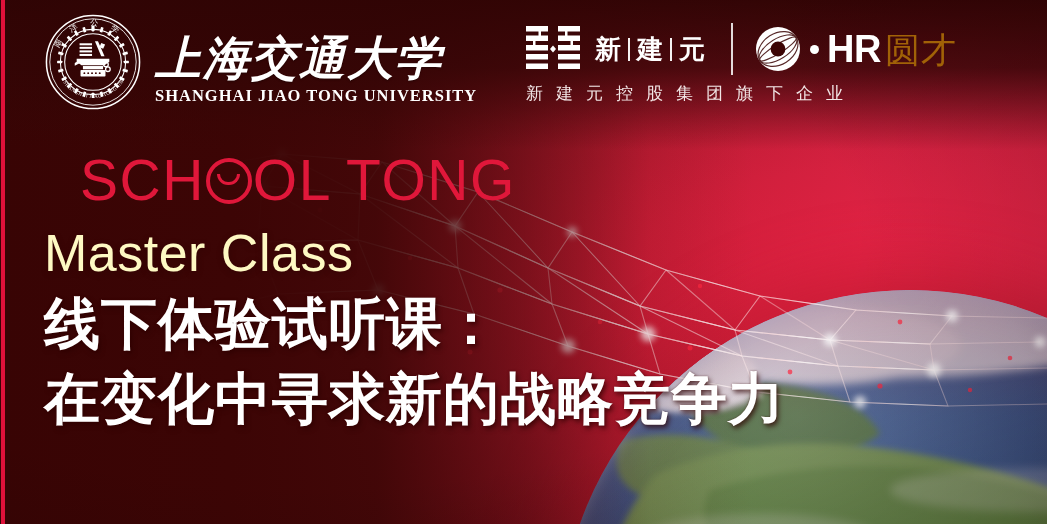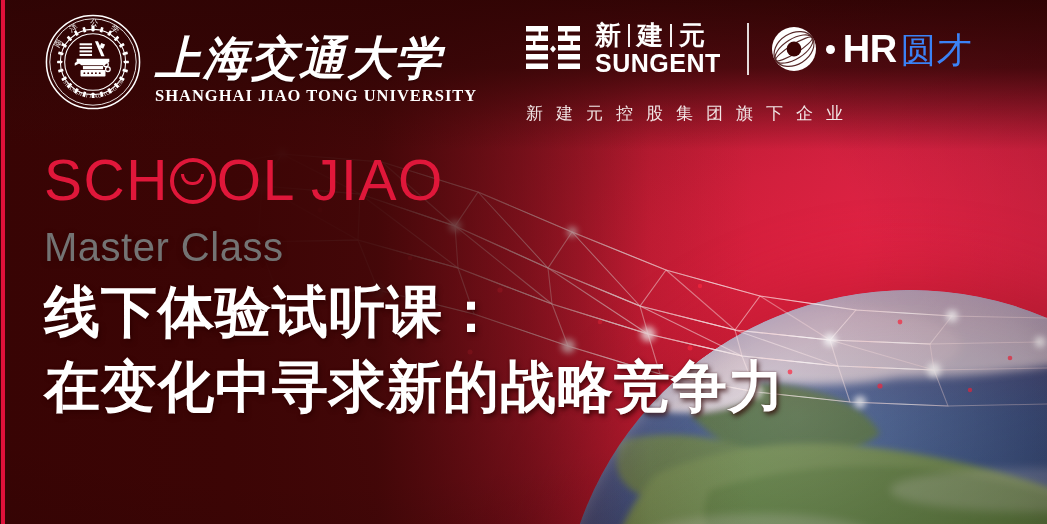--- a/index.html
+++ b/index.html
@@ -128,55 +128,55 @@
     width:9px; height:9px; border-radius:50%; background:#fff;
     margin:0 8px 0 9px; flex:none;
   }
   .ohr-hr{
     font-family:"Liberation Sans","DejaVu Sans",sans-serif;
     font-weight:700; font-size:38px; color:#fff; line-height:1;
     letter-spacing:-0.5px;
   }
   .ohr-cn{
     font-family:"Liberation Sans","DejaVu Sans",sans-serif;
-    font-weight:400; font-size:35px; color:#3b82f6; line-height:1;
+    font-weight:400; font-size:35px; color:#a16207; line-height:1;
     margin-left:4px; letter-spacing:1px;
   }
   .group-line{
-    margin-top:24px;
+    margin-top:4px;
     font-family:Liberation Serif, serif;
     font-size:17px; font-weight:400; color:#f2e6e6;
     letter-spacing:13px; white-space:nowrap; padding-left:2px;
   }
 
   
   .copy{ position:absolute; left:44px; top:152px; width:880px; }
   .eyebrow{
     font-family:"Liberation Sans","DejaVu Sans",sans-serif;
     font-weight:400; font-size:57px; line-height:1.0;
     color:#e0173a; letter-spacing:1.5px; white-space:nowrap;
-    display:flex; align-items:center;
+    display:flex; align-items:center;margin-left:36px;
   }
   .eyebrow .smile-o{
     display:inline-block; position:relative;
     width:46px; height:46px; margin:0 1px;
   }
   .eyebrow .smile-o .ring{
     position:absolute; inset:0; border:4px solid #e0173a; border-radius:50%;
   }
   .eyebrow .smile-o .mouth{
     position:absolute; left:11px; top:16px; width:23px; height:11px;
     border:3.5px solid #e0173a; border-top:none;
     border-radius:0 0 16px 16px;
   }
   .master{
     margin-top:18px;
     font-family:"Liberation Sans","DejaVu Sans",sans-serif;
-    font-weight:400; font-size:40px; line-height:1.0;
-    color:#737373; letter-spacing:0.5px; white-space:nowrap;
+    font-weight:400; font-size:52px; line-height:1.0;
+    color:#fef9c3; letter-spacing:0.5px; white-space:nowrap;
     text-shadow:0 2px 6px rgba(40,0,0,0.45);
   }
   .cn-line{
     margin-top:16px;
     font-family:Liberation Serif, serif;
     font-weight:700; font-size:56px; line-height:1.06;
     color:#ffffff; letter-spacing:1px; white-space:nowrap;
     text-shadow:2px 3px 5px rgba(45,0,2,0.72), 0 0 2px rgba(60,0,2,0.5);
   }
   .cn-line.second{ }
@@ -466,21 +466,20 @@
         </svg>
 
         <div class="sungent-text">
           <div class="sungent-cn">
             <span>新</span>
             <i class="sep"></i>
             <span>建</span>
             <i class="sep"></i>
             <span>元</span>
           </div>
-          <span class="sungent-en">SUNGENT</span>
         </div>
 
         <i class="vdiv"></i>
 
         <div class="ohr">
           <svg class="ohr-mark" viewBox="0 0 46 46">
             <circle cx="23" cy="23" r="22" fill="#ffffff"></circle>
             <circle cx="23" cy="23" r="7.4" fill="#3c0505"></circle>
             <g fill="none" stroke="#3c0505" stroke-width="1.15" opacity="0.85">
               <ellipse cx="23" cy="23" rx="21.4" ry="10" transform="rotate(-32 23 23)"></ellipse>
@@ -499,21 +498,21 @@
   </div>
 
   <div class="copy">
 
     <div class="eyebrow">
       <span>SCH</span>
       <span class="smile-o">
         <i class="ring"></i>
         <i class="mouth"></i>
       </span>
-      <span>OL JIAO</span>
+      <span>OL TONG</span>
     </div>
 
     <div class="master">Master Class</div>
     <div class="cn-line">线下体验试听课：</div>
     <div class="cn-line second">在变化中寻求新的战略竞争力</div>
   </div>
 
 </div>
 
 </body></html>

